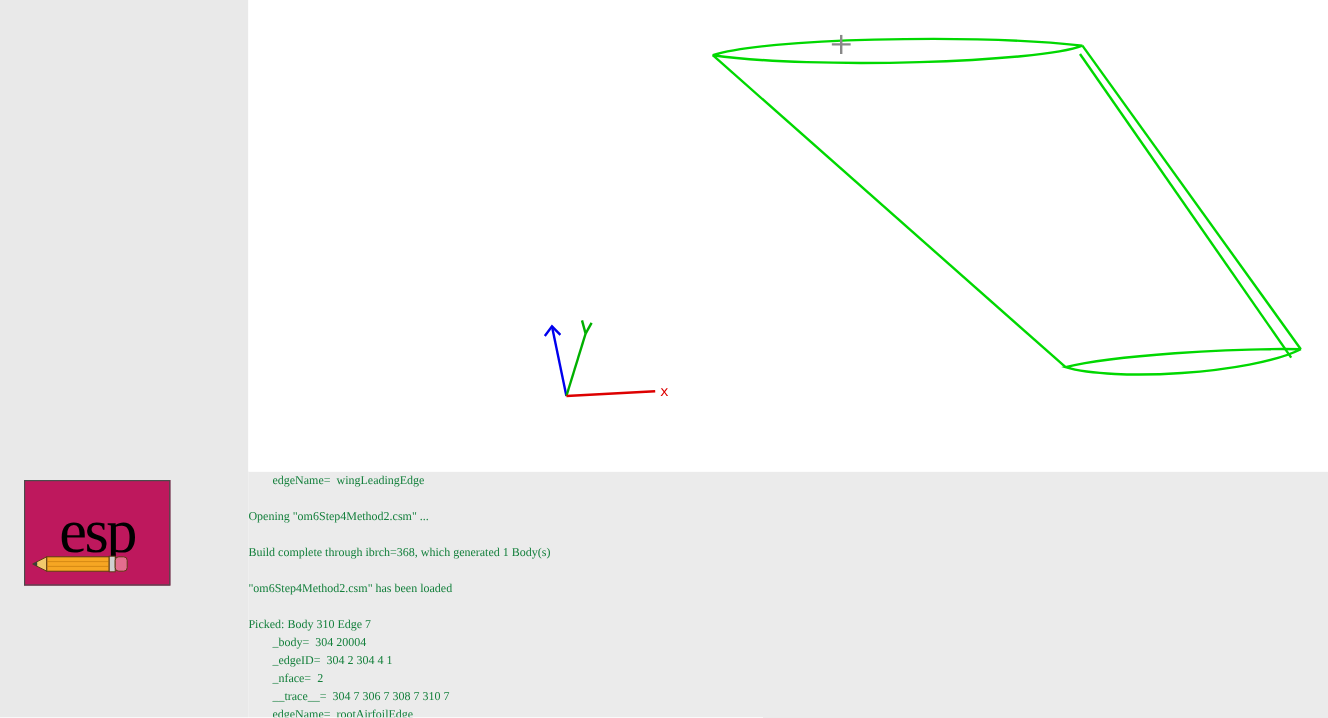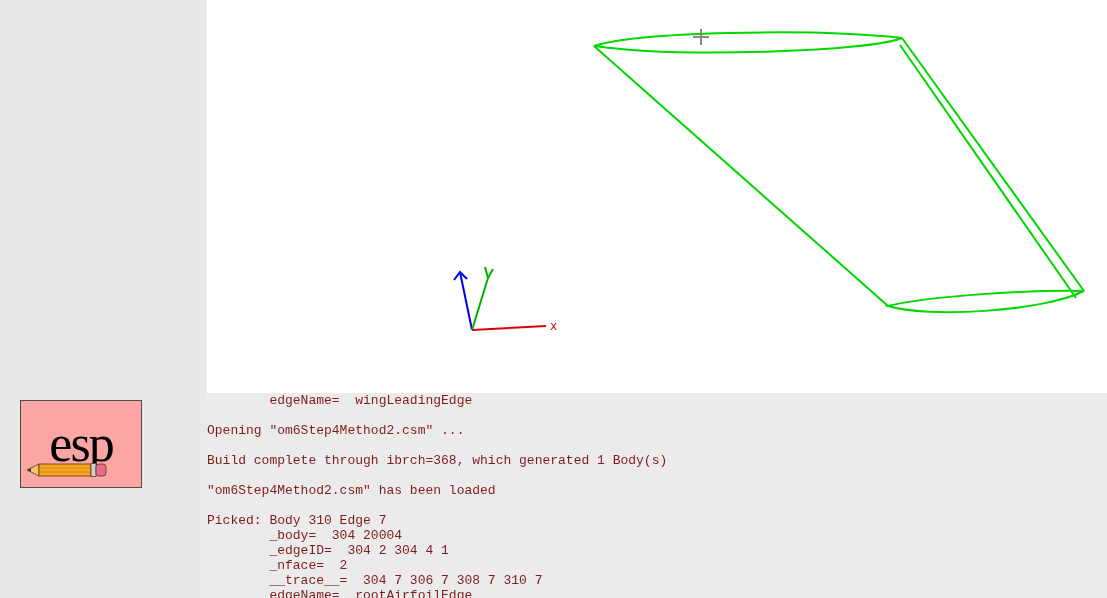--- a/index.html
+++ b/index.html
@@ -22,21 +22,21 @@
       grid-row: 1 / 3;
       background: #e9e9e9;
       position: relative;
     }
     .logo-box {
       position: absolute;
       left: 20px;
       top: 400px;
       width: 122px;
       height: 88px;
-      background: #fca5a5;
+      background: #be185d;
       border: 1px solid #4b4b4b;
       display: flex;
       align-items: center;
       justify-content: center;
       padding: 4px;
     }
     .logo-inner {
       position: relative;
       width: 100%;
       height: 100%;
@@ -64,24 +64,24 @@
     }
     .cursor-cross {
       position: absolute;
       left: 486px;
       top: 29px;
       pointer-events: none;
     }
     .console {
       grid-column: 2;
       background: #ebebeb;
-      color: #7f1d1d;
+      color: #15803d;
       padding: 0 0 0 0;
-      font-family: Liberation Mono, monospace;
-      font-size: 13px;
+      font-family: Liberation Serif, serif;
+      font-size: 10px;
       line-height: 15px;
       white-space: pre;
       overflow: hidden;
     }
     .wireframe {
       position: absolute;
       left: 0;
       top: 0;
     }
     .axes {

